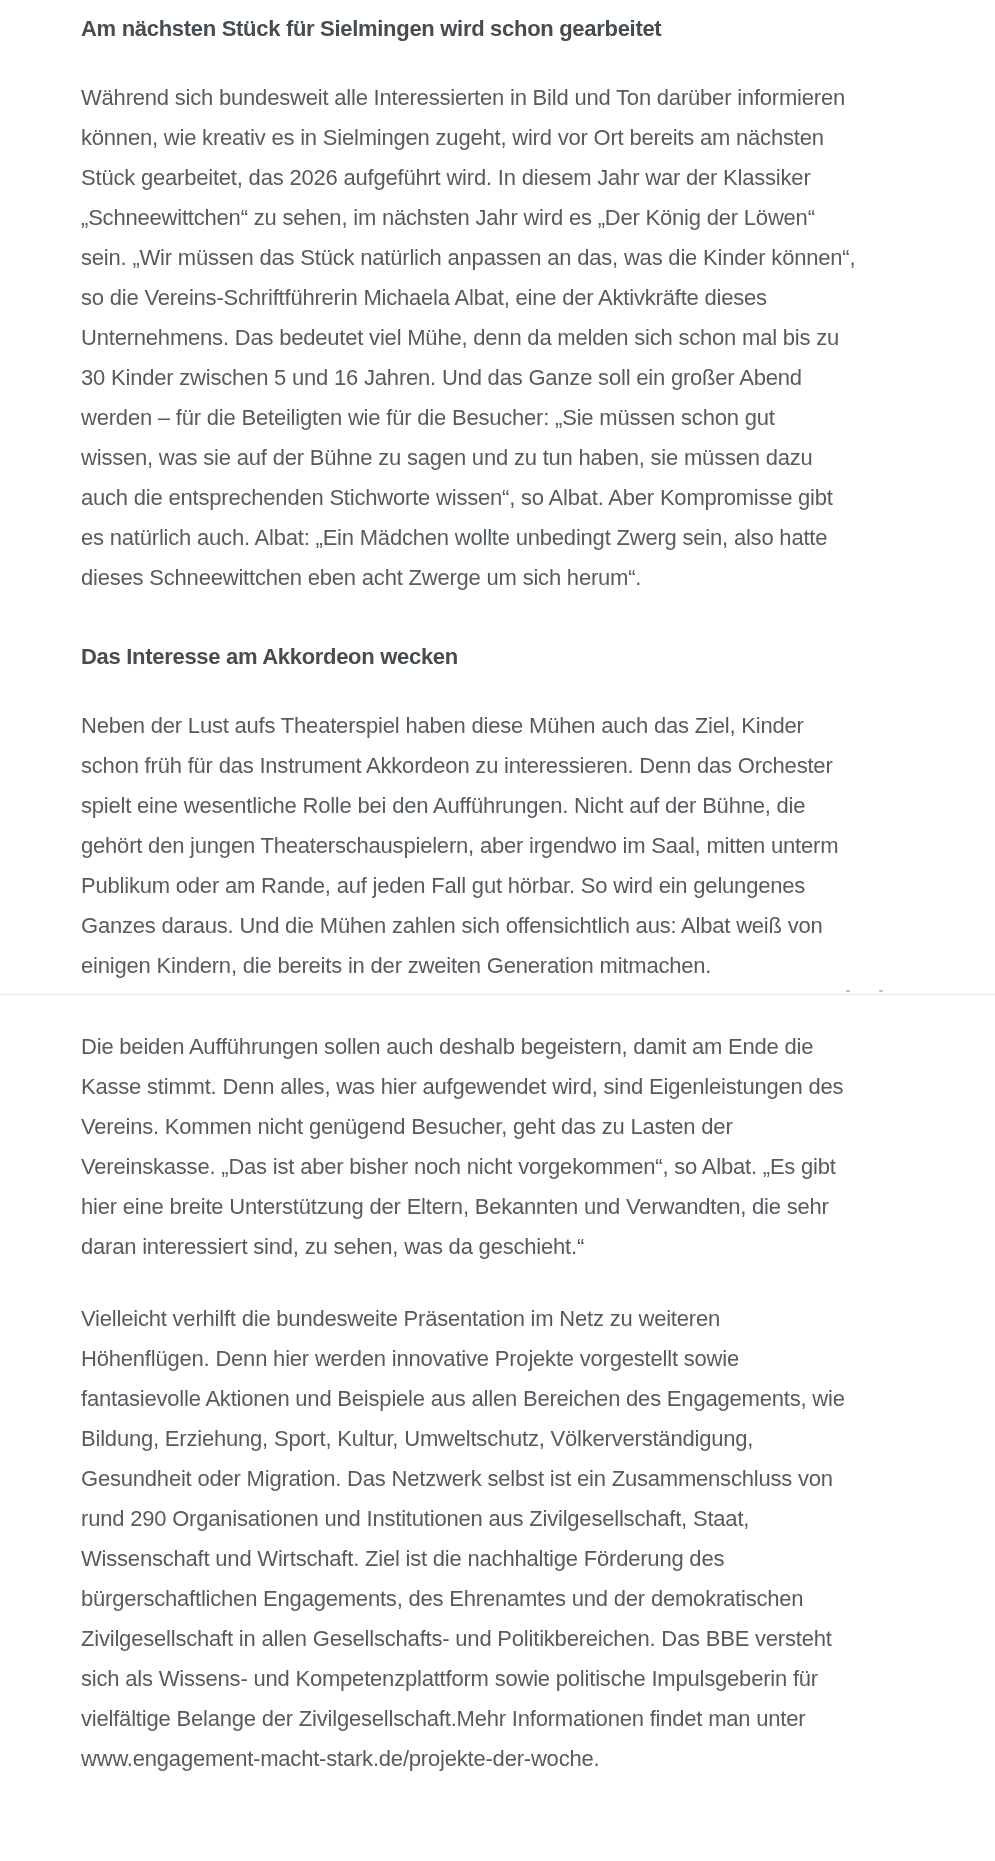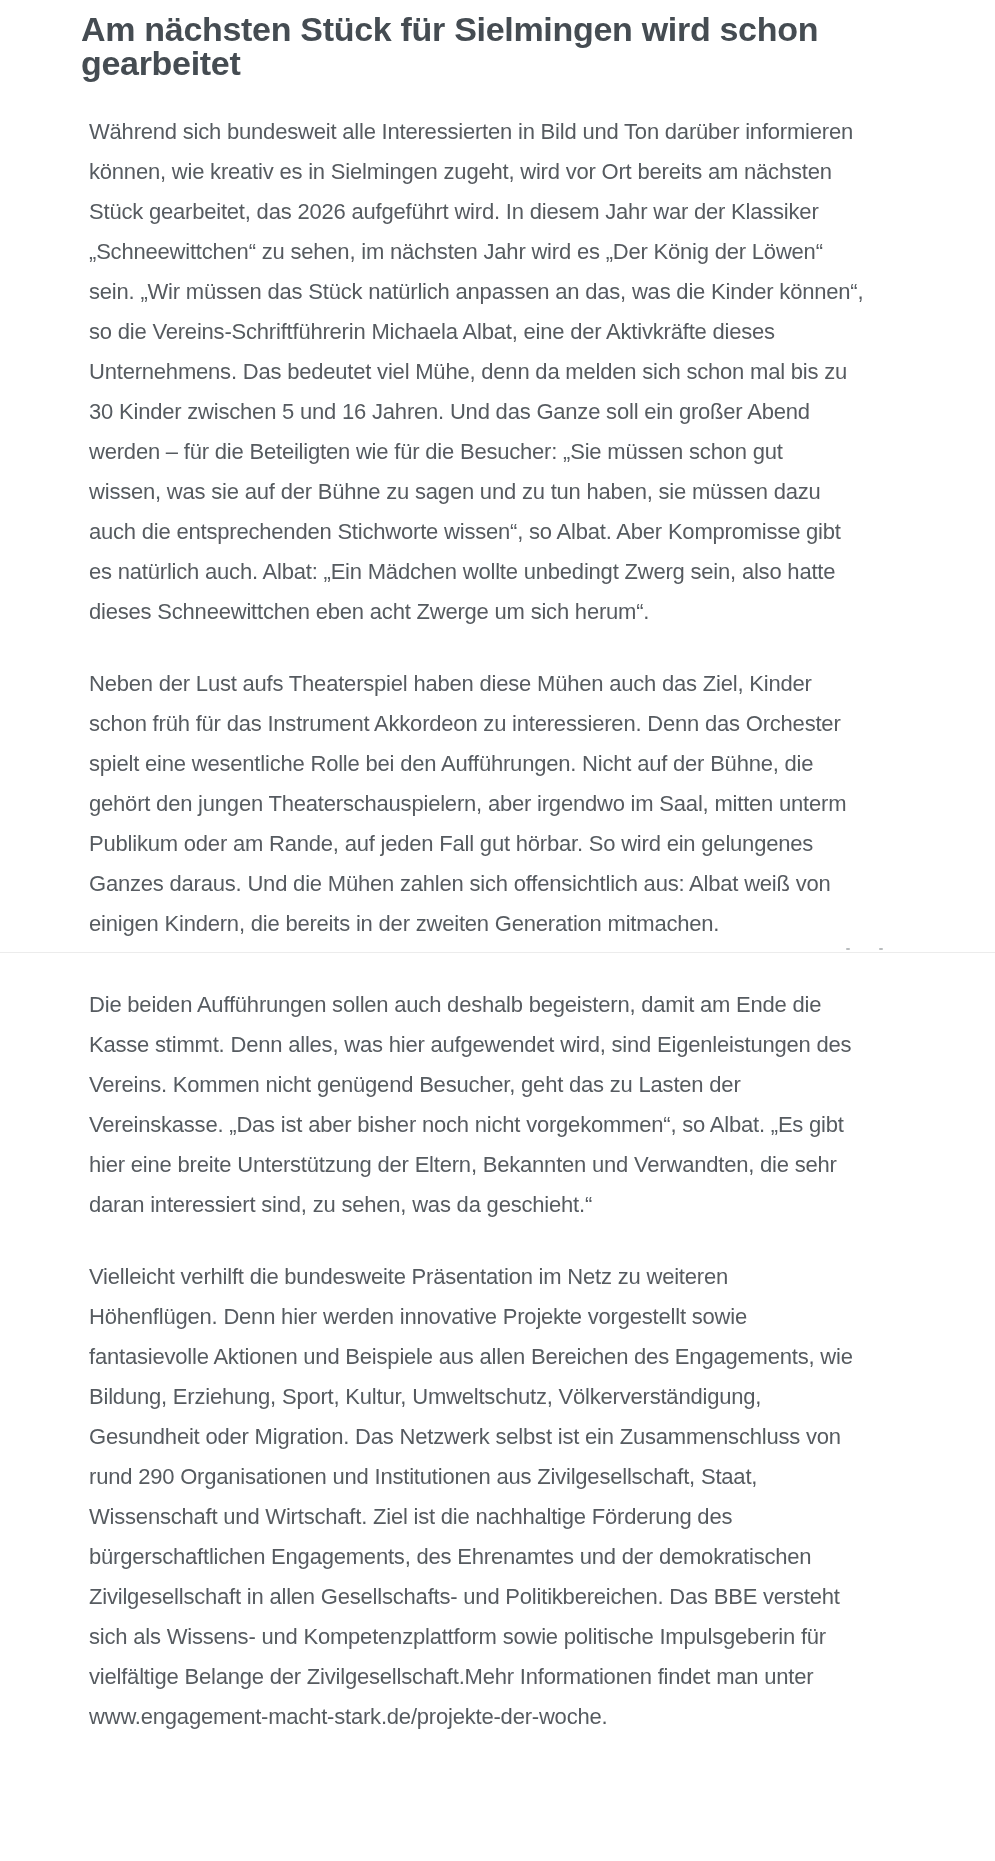--- a/index.html
+++ b/index.html
@@ -14,35 +14,35 @@
   }
   .article {
     width: 995px;
     min-height: 1861px;
     padding: 12px 40px 6px 81px;
     background: #ffffff;
   }
   .heading {
     font-family: "Liberation Sans", sans-serif;
     font-weight: bold;
-    font-size: 34px;
+    font-size: 22px;
     line-height: 34px;
     letter-spacing: -0.3px;
     color: #454c52;
     margin: 42px 0 0 0;
   }
   .heading.first {
     margin-top: 0;
   }
   .para {
     font-size: 22px;
     line-height: 40px;
     letter-spacing: -0.2px;
     color: #565b60;
-    margin: 32px 0 0 8px;
+    margin: 32px 0 0 0;
     white-space: pre;
     overflow: visible;
   }
   .divider {
     position: relative;
     height: 1px;
     background: #ececec;
     margin: 8px 0 0 -81px;
     width: 995px;
   }
@@ -71,20 +71,21 @@
 sein. „Wir müssen das Stück natürlich anpassen an das, was die Kinder können“,
 so die Vereins-Schriftführerin Michaela Albat, eine der Aktivkräfte dieses
 Unternehmens. Das bedeutet viel Mühe, denn da melden sich schon mal bis zu
 30 Kinder zwischen 5 und 16 Jahren. Und das Ganze soll ein großer Abend
 werden – für die Beteiligten wie für die Besucher: „Sie müssen schon gut
 wissen, was sie auf der Bühne zu sagen und zu tun haben, sie müssen dazu
 auch die entsprechenden Stichworte wissen“, so Albat. Aber Kompromisse gibt
 es natürlich auch. Albat: „Ein Mädchen wollte unbedingt Zwerg sein, also hatte
 dieses Schneewittchen eben acht Zwerge um sich herum“.</p>
 
+  <h2 class="heading">Das Interesse am Akkordeon wecken</h2>
 
   <p class="para">Neben der Lust aufs Theaterspiel haben diese Mühen auch das Ziel, Kinder
 schon früh für das Instrument Akkordeon zu interessieren. Denn das Orchester
 spielt eine wesentliche Rolle bei den Aufführungen. Nicht auf der Bühne, die
 gehört den jungen Theaterschauspielern, aber irgendwo im Saal, mitten unterm
 Publikum oder am Rande, auf jeden Fall gut hörbar. So wird ein gelungenes
 Ganzes daraus. Und die Mühen zahlen sich offensichtlich aus: Albat weiß von
 einigen Kindern, die bereits in der zweiten Generation mitmachen.</p>
 
   <div class="divider">

